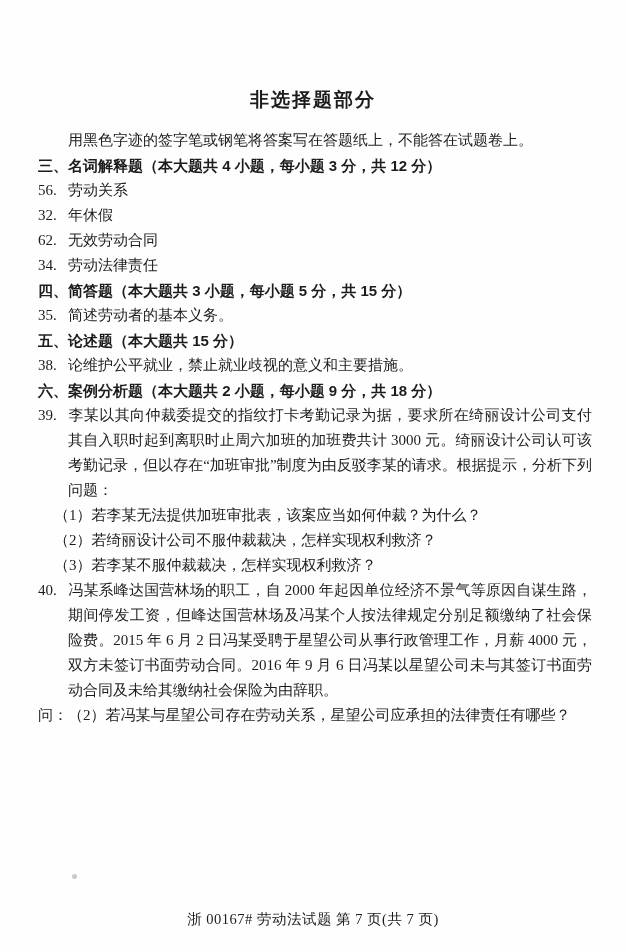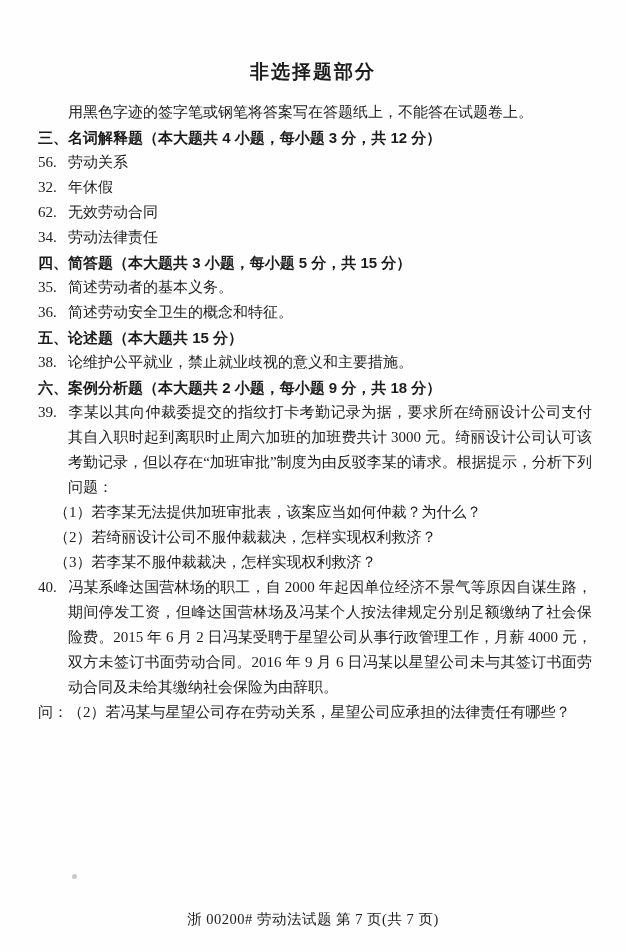--- a/index.html
+++ b/index.html
@@ -8,21 +8,21 @@
     width:626px;height:952px;
     margin:0 auto;
     background:#fefefe;
     color:#1c1c1c;
     overflow:hidden;
     font-family:"Liberation Serif","DejaVu Serif",serif;
     font-size:15px;
   }
   .title{
     margin:0;
-    padding-top:62px;
+    padding-top:90px;
     text-align:center;
     font-family:"Liberation Sans","DejaVu Sans",sans-serif;
     font-weight:700;
     font-size:19px;
     line-height:20px;
     letter-spacing:2px;
   }
   .content{
     padding:18px 34px 0 38px;
   }
@@ -80,21 +80,20 @@
     <div class="line indent1">用黑色字迹的签字笔或钢笔将答案写在答题纸上，不能答在试题卷上。</div>
 
     <div class="line head">三、名词解释题（本大题共 4 小题，每小题 3 分，共 12 分）</div>
     <div class="line item"><span class="no">56.</span><span>劳动关系</span></div>
     <div class="line item"><span class="no">32.</span><span>年休假</span></div>
     <div class="line item"><span class="no">62.</span><span>无效劳动合同</span></div>
     <div class="line item"><span class="no">34.</span><span>劳动法律责任</span></div>
 
     <div class="line head">四、简答题（本大题共 3 小题，每小题 5 分，共 15 分）</div>
     <div class="line item"><span class="no">35.</span><span>简述劳动者的基本义务。</span></div>
-    <div class="line item"><span class="no">36.</span><span>简述劳动安全卫生的概念和特征。</span></div>
 
     <div class="line head">五、论述题（本大题共 15 分）</div>
     <div class="line item"><span class="no">38.</span><span>论维护公平就业，禁止就业歧视的意义和主要措施。</span></div>
 
     <div class="line head">六、案例分析题（本大题共 2 小题，每小题 9 分，共 18 分）</div>
 
     <div class="line para"><span class="no">39.</span><span>李某以其向仲裁委提交的指纹打卡考勤记录为据，要求所在绮丽设计公司支付其自入职时起到离职时止周六加班的加班费共计 3000 元。绮丽设计公司认可该考勤记录，但以存在“加班审批”制度为由反驳李某的请求。根据提示，分析下列问题：</span></div>
     <div class="line subq">（1）若李某无法提供加班审批表，该案应当如何仲裁？为什么？</div>
     <div class="line subq">（2）若绮丽设计公司不服仲裁裁决，怎样实现权利救济？</div>
     <div class="line subq">（3）若李某不服仲裁裁决，怎样实现权利救济？</div>
@@ -104,15 +103,15 @@
       <div class="line ask-label">问：</div>
       <div>
         <div class="line">（2）若冯某与星望公司存在劳动关系，星望公司应承担的法律责任有哪些？</div>
       </div>
     </div>
 
   </div>
 
   <div class="speck"></div>
 
-  <div class="footer">浙 00200# 劳动法试题 第 7 页(共 7 页)</div>
+  <div class="footer">浙 00167# 劳动法试题 第 7 页(共 7 页)</div>
 
 </div>
 
 </body></html>

